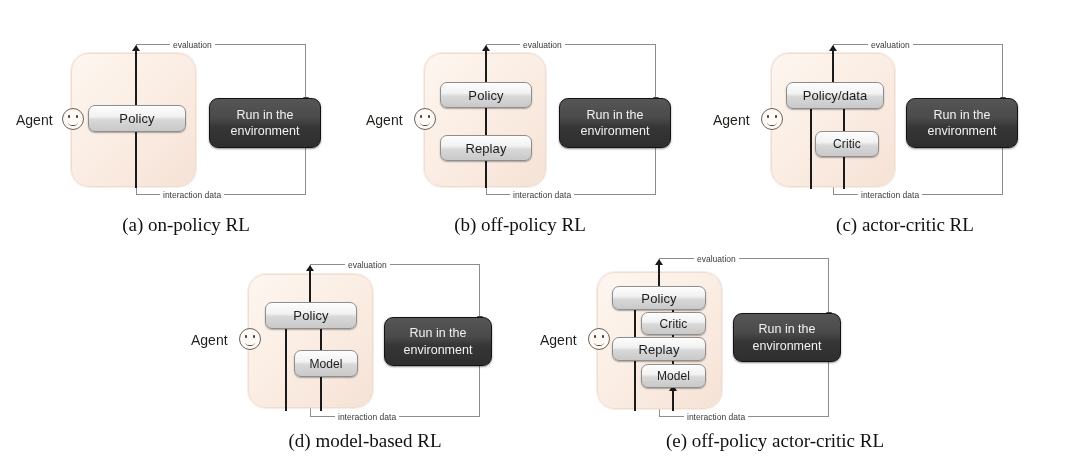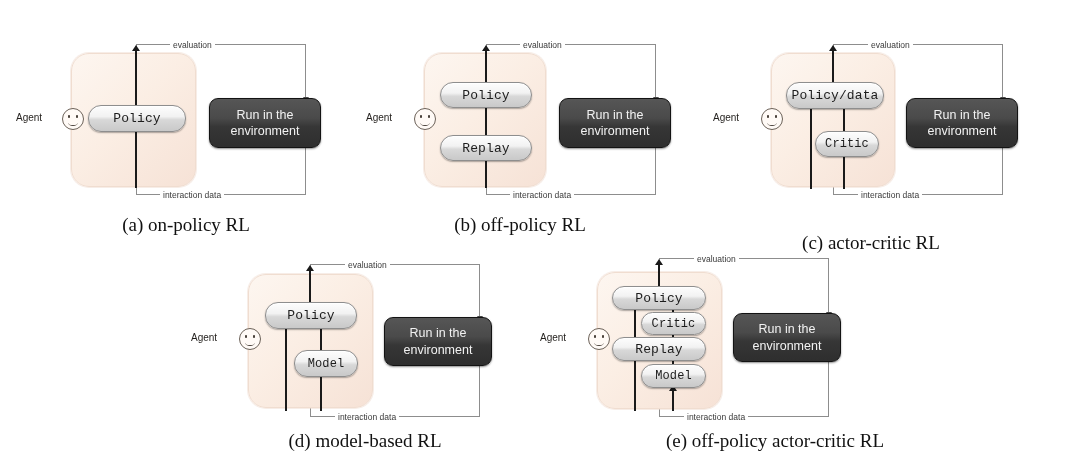--- a/index.html
+++ b/index.html
@@ -38,34 +38,34 @@
   }
   .agent-face .eye.l{left:27%;}
   .agent-face .eye.r{right:27%;}
   .agent-face .mouth{
     position:absolute;left:24%;right:24%;top:48%;height:32%;
     border-bottom:1.3px solid #4a423b;
     border-radius:0 0 60% 60%;
   }
   .agent-label{
     position:absolute;
-    font-size:10px;color:#221f1c;white-space:nowrap;
+    font-size:14px;color:#221f1c;white-space:nowrap;
     font-family:"Liberation Sans", sans-serif;
   }
 
   
   .mod{
     position:absolute;
-    border-radius:13px;
+    border-radius:7px;
     background:linear-gradient(180deg,#fdfdfd 0%,#f2f2f2 42%,#d8d8d8 55%,#c9c9c9 100%);
     border:1px solid #8e8e8e;
     box-shadow:0 1px 1.5px rgba(0,0,0,.32), inset 0 1px 0 rgba(255,255,255,.85);
     display:flex;align-items:center;justify-content:center;
     font-size:13px;color:#1d1d1d;
-    font-family:Liberation Mono, monospace;
+    font-family:Liberation Sans, sans-serif;
     z-index:6;
     letter-spacing:.1px;
   }
   .mod.small{font-size:12px;}
 
   
   .envbox{
     position:absolute;
     border-radius:9px;
     background:linear-gradient(180deg,#565656 0%,#4a4a4a 40%,#363636 58%,#2e2e2e 100%);
@@ -230,21 +230,21 @@
     <div class="mod" style="left:786px;top:82px;width:96px;height:25px;">Policy/data</div>
     <div class="mod small" style="left:815px;top:131px;width:62px;height:24px;">Critic</div>
 
     <div class="envbox" style="left:906px;top:98px;width:110px;height:48px;">
       <span>
         <span>Run in the</span><br>
         <span>environment</span>
       </span>
     </div>
 
-    <div class="caption" style="left:701px;top:214px;width:340px;margin-top:18px;">(c) actor-critic RL</div>
+    <div class="caption" style="left:735px;top:214px;width:340px;">(c) actor-critic RL</div>
   </div>
 
   <div class="panel">
 
     <div class="wire v" style="left:310px;top:264px;height:152px;"></div>
     <div class="wire h" style="left:310px;top:264px;width:170px;"></div>
     <div class="wire h" style="left:310px;top:416px;width:170px;"></div>
     <div class="arrdown" style="left:479px;top:264px;height:53px;"></div>
     <div class="wire v" style="left:479px;top:364px;height:53px;"></div>
 

